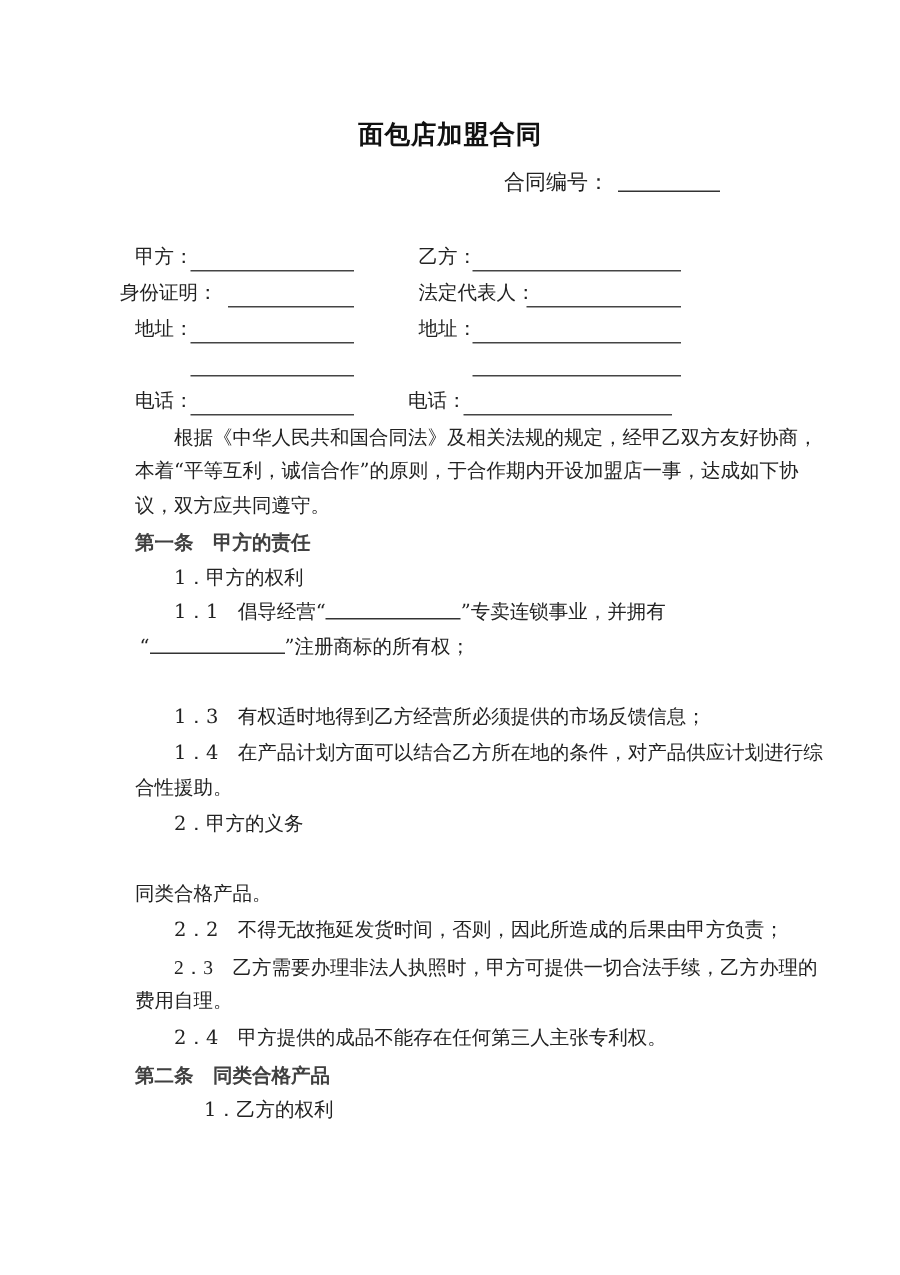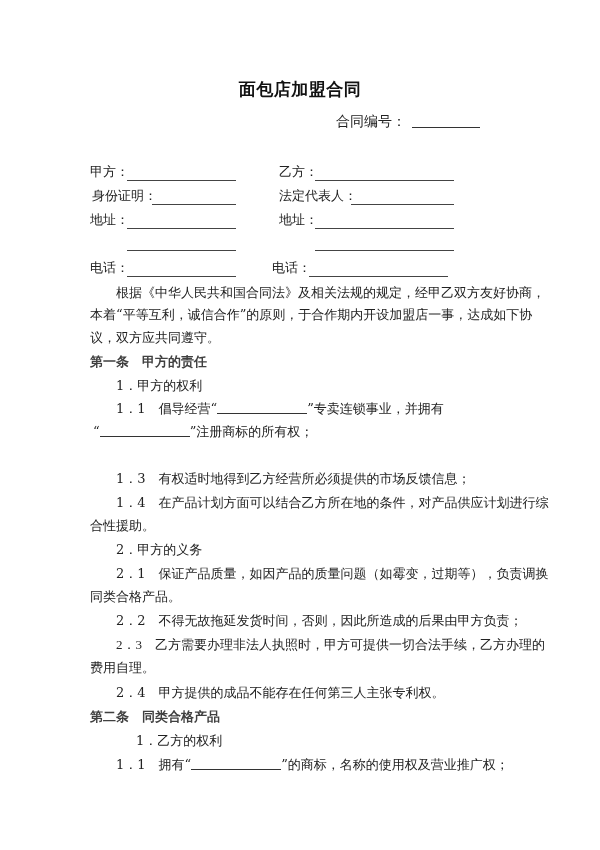--- a/index.html
+++ b/index.html
@@ -43,21 +43,21 @@
   <div class="contract-no">
     <span>合同编号：</span><span class="uline"></span>
   </div>
 
   <div class="field" style="left:90px; top:163px;">甲方：</div>
   <div class="uline-abs" style="left:127px; width:109px; top:180px;"></div>
 
   <div class="field" style="left:279px; top:163px;">乙方：</div>
   <div class="uline-abs" style="left:315px; width:139px; top:180px;"></div>
 
-  <div class="field" style="left:92px; top:187px;">身份证明：</div>
+  <div class="field" style="left:80px; top:187px;">身份证明：</div>
   <div class="uline-abs" style="left:152px; width:84px; top:204px;"></div>
 
   <div class="field" style="left:279px; top:187px;">法定代表人：</div>
   <div class="uline-abs" style="left:351px; width:103px; top:204px;"></div>
 
   <div class="field" style="left:90px; top:211px;">地址：</div>
   <div class="uline-abs" style="left:127px; width:109px; top:228px;"></div>
 
   <div class="field" style="left:279px; top:211px;">地址：</div>
   <div class="uline-abs" style="left:315px; width:139px; top:228px;"></div>
@@ -83,26 +83,22 @@
   </div>
   <div class="line" style="left:93px; top:423px;">
     <span>“</span><span class="blank" style="width:90px;"></span><span>”注册商标的所有权；</span>
   </div>
 
   <div class="line" style="left:116px; top:470px;">1．3　有权适时地得到乙方经营所必须提供的市场反馈信息；</div>
   <div class="line" style="left:116px; top:494px;">1．4　在产品计划方面可以结合乙方所在地的条件，对产品供应计划进行综</div>
   <div class="line" style="left:90px; top:517px;">合性援助。</div>
 
   <div class="line" style="left:116px; top:541px;">2．甲方的义务</div>
-  <div class="line" style="left:116px; top:565px;">2．1　保证产品质量，如因产品的质量问题（如霉变，过期等），负责调换</div>
   <div class="line" style="left:90px; top:588px;">同类合格产品。</div>
   <div class="line" style="left:116px; top:612px;">2．2　不得无故拖延发货时间，否则，因此所造成的后果由甲方负责；</div>
   <div class="line" style="left:116px; top:636px;font-family:Liberation Serif, serif;">2．3　乙方需要办理非法人执照时，甲方可提供一切合法手续，乙方办理的</div>
   <div class="line" style="left:90px; top:659px;">费用自理。</div>
   <div class="line" style="left:116px; top:684px;">2．4　甲方提供的成品不能存在任何第三人主张专利权。</div>
 
   <div class="heading" style="top:708px;">第二条　同类合格产品</div>
   <div class="line" style="left:116px; top:732px;margin-left:20px;">1．乙方的权利</div>
-  <div class="line" style="left:116px; top:756px;">
-    <span>1．1　拥有“</span><span class="blank" style="width:90px;"></span><span>”的商标，名称的使用权及营业推广权；</span>
-  </div>
 
 </div>
 
 </body></html>

